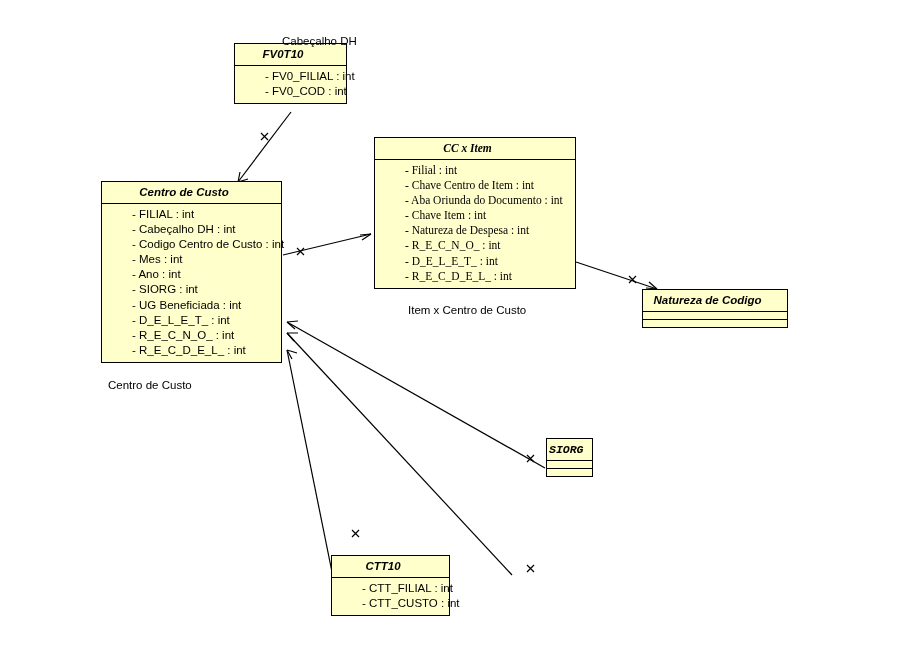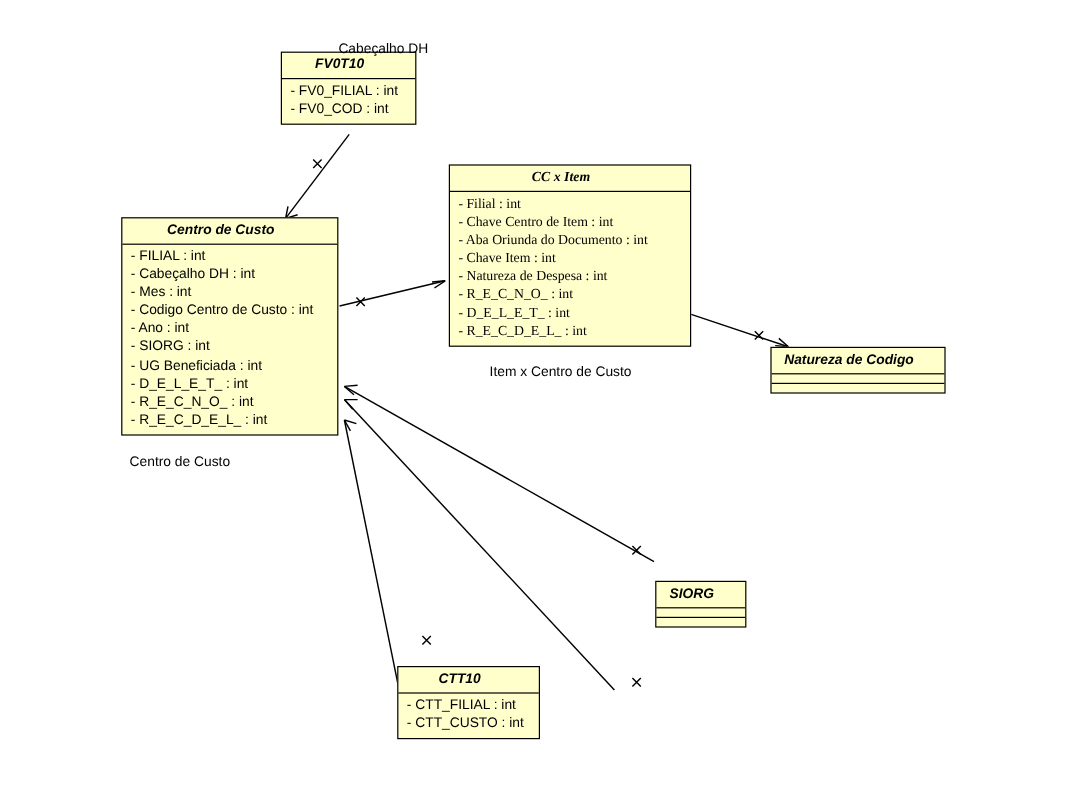--- a/index.html
+++ b/index.html
@@ -41,20 +41,21 @@
     line-height: 13px;
   }
   .uml-attrs {
     padding: 3px 0 4px 0;
     font-size: 11.5px;
     line-height: 15.1px;
   }
   .uml-attrs div {
     padding-left: 7px;
     white-space: nowrap;
+    margin-left: 23px;
   }
   .uml-empty {
     height: 7px;
     border-bottom: 1px solid #000000;
   }
   .uml-empty2 {
     height: 7px;
   }
   .free-label {
     position: absolute;
@@ -115,38 +116,38 @@
       <div>- D_E_L_E_T_ : int</div>
       <div>- R_E_C_D_E_L_ : int</div>
     </div>
   </div>
 
   <div class="uml-class" style="left:101px; top:181px; width:181px;">
     <div class="uml-title">Centro de Custo</div>
     <div class="uml-attrs">
       <div>- FILIAL : int</div>
       <div>- Cabeçalho DH : int</div>
+      <div>- Codigo Centro de Custo : int</div>
       <div>- Mes : int</div>
-      <div>- Codigo Centro de Custo : int</div>
       <div>- Ano : int</div>
       <div>- SIORG : int</div>
       <div>- UG Beneficiada : int</div>
       <div>- D_E_L_E_T_ : int</div>
       <div>- R_E_C_N_O_ : int</div>
       <div>- R_E_C_D_E_L_ : int</div>
     </div>
   </div>
 
   <div class="uml-class" style="left:642px; top:289px; width:146px;">
     <div class="uml-title">Natureza de Codigo</div>
     <div class="uml-empty"></div>
     <div class="uml-empty2"></div>
   </div>
 
-  <div class="uml-class" style="left:546px; top:484px; width:76px;">
+  <div class="uml-class" style="left:546px; top:438px; width:47px;font-family:Liberation Mono, monospace;">
     <div class="uml-title">SIORG</div>
     <div class="uml-empty"></div>
     <div class="uml-empty2"></div>
   </div>
 
   <div class="uml-class" style="left:331px; top:555px; width:119px;">
     <div class="uml-title">CTT10</div>
     <div class="uml-attrs">
       <div>- CTT_FILIAL : int</div>
       <div>- CTT_CUSTO : int</div>

